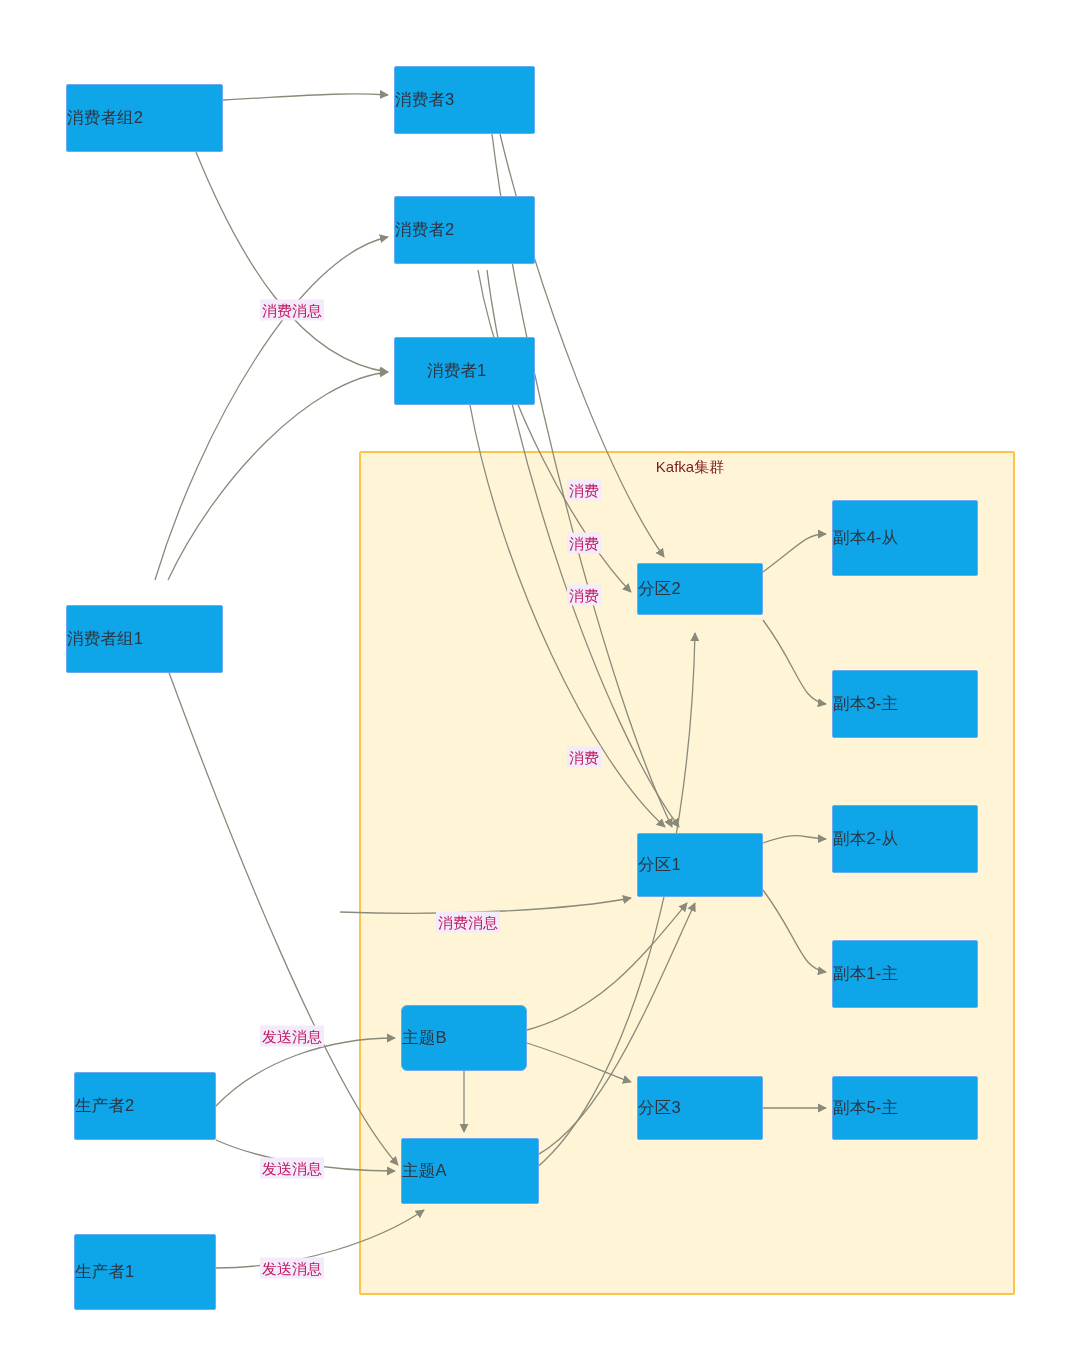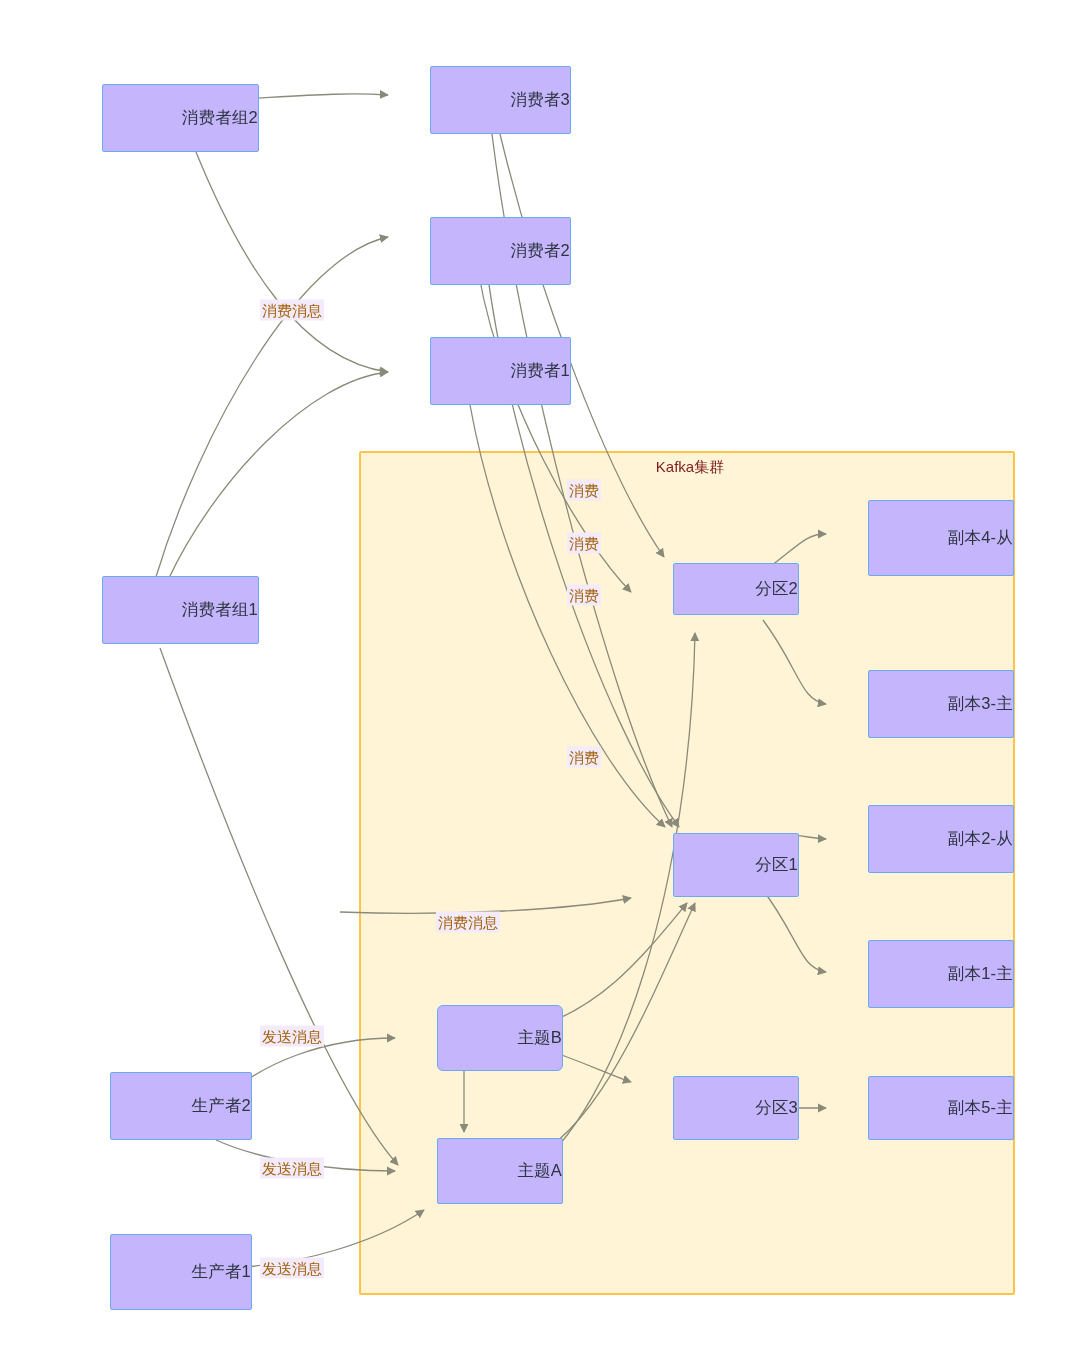--- a/index.html
+++ b/index.html
@@ -35,36 +35,35 @@
   .cluster-title {
     position: absolute;
     font-size: 15px;
     color: #7f1d1d;
     white-space: nowrap;
     transform: translateX(-50%);
   }
   .node {
     position: absolute;
     box-sizing: border-box;
-    background: #c4b5fd;
+    background: #0ea5e9;
     border: 1.6px solid #6aaaf0;
     border-radius: 2px;
     display: flex;
     align-items: center;
-    justify-content: flex-end;
+    justify-content: flex-start;
     color: #2e3440;
     font-size: 16.5px;
     letter-spacing: .2px;
     white-space: nowrap;
-    margin-left: 36px;
   }
   .edge-label {
     position: absolute;
     background: #f3eafc;
-    color: #a16207;
+    color: #be185d;
     font-size: 15px;
     line-height: 19px;
     padding: 1px 2px;
     white-space: nowrap;
     transform: translate(-50%, -50%);
   }
 </style>
 </head>
 <body>
 
@@ -107,48 +106,48 @@
       </g>
   </svg>
 
   <div id="node-layer">
       <div class="node" style="left: 66px; top: 84px; width: 157px; height: 68px;">
         <span>消费者组2</span>
       </div>
       <div class="node" style="left: 394px; top: 66px; width: 141px; height: 68px;">
         <span>消费者3</span>
       </div>
-      <div class="node" style="left: 394px; top: 217px; width: 141px; height: 68px;">
+      <div class="node" style="left: 394px; top: 196px; width: 141px; height: 68px;">
         <span>消费者2</span>
       </div>
       <div class="node" style="left: 394px; top: 337px; width: 141px; height: 68px; padding-left: 32px;">
         <span>消费者1</span>
       </div>
-      <div class="node" style="left: 66px; top: 576px; width: 157px; height: 68px; padding-left: 42px;">
+      <div class="node" style="left: 66px; top: 605px; width: 157px; height: 68px;">
         <span>消费者组1</span>
       </div>
       <div class="node" style="left: 74px; top: 1072px; width: 142px; height: 68px;">
         <span>生产者2</span>
       </div>
       <div class="node" style="left: 74px; top: 1234px; width: 142px; height: 76px;">
         <span>生产者1</span>
       </div>
       <div class="node" style="left: 637px; top: 563px; width: 126px; height: 52px;">
         <span>分区2</span>
       </div>
       <div class="node" style="left: 637px; top: 833px; width: 126px; height: 64px;">
         <span>分区1</span>
       </div>
       <div class="node" style="left: 637px; top: 1076px; width: 126px; height: 64px;">
         <span>分区3</span>
       </div>
       <div class="node" style="left: 401px; top: 1005px; width: 126px; height: 66px; border-radius: 6px;">
         <span>主题B</span>
       </div>
-      <div class="node" style="left: 401px; top: 1138px; width: 126px; height: 66px;">
+      <div class="node" style="left: 401px; top: 1138px; width: 138px; height: 66px;">
         <span>主题A</span>
       </div>
       <div class="node" style="left: 832px; top: 500px; width: 146px; height: 76px;">
         <span>副本4-从</span>
       </div>
       <div class="node" style="left: 832px; top: 670px; width: 146px; height: 68px;">
         <span>副本3-主</span>
       </div>
       <div class="node" style="left: 832px; top: 805px; width: 146px; height: 68px;">
         <span>副本2-从</span>

